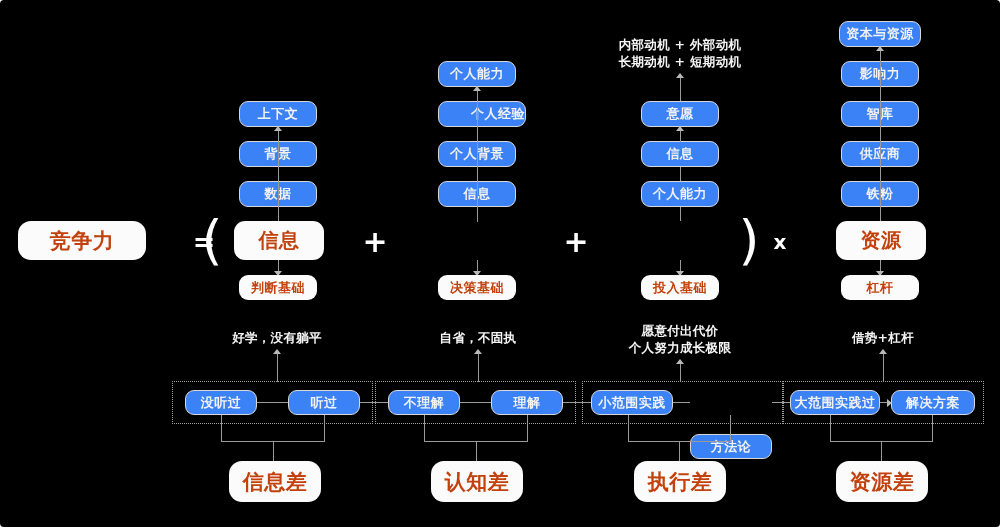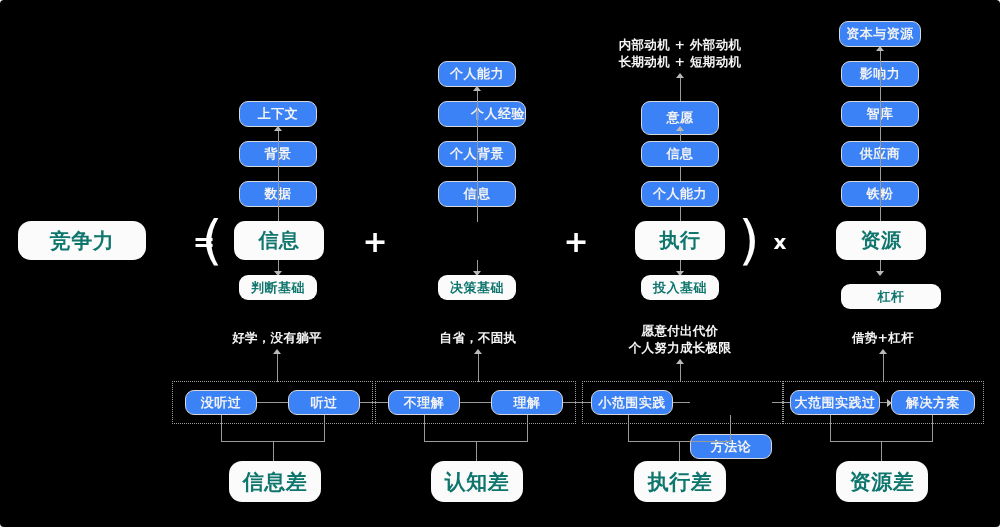--- a/index.html
+++ b/index.html
@@ -31,21 +31,21 @@
     border: 1.6px solid #d8d8d8;
     border-radius: 9px;
     color: #f2f2f2;
     font-size: 13px;
     font-weight: 700;
   }
   .box-white {
     background: #fbfbfb;
     border: none;
     border-radius: 11px;
-    color: #0f766e;
+    color: #c2410c;
     font-weight: 700;
   }
   .box-white.small { font-size: 13px; border-radius: 9px; }
   .box-white.big   { font-size: 20px; }
   .box-white.result{ font-size: 21px; border-radius: 13px; }
   
   .op {
     position: absolute;
     color: #ffffff;
     display: flex;
@@ -152,42 +152,41 @@
   <div class="vline arrow-up" style="left:476.5px; top:87px; height:135px;"></div>
   <div class="vline arrow-down" style="left:476.5px; top:260px; height:15px;"></div>
   <div class="box box-white small" style="left:438px; top:275px; width:78px; height:25px;">决策基础</div>
 
   <div class="op op-plus" style="left:561px; top:226px; width:30px; height:30px;">+</div>
 
   <div class="caption" style="left:595px; top:53px; width:170px;">长期动机 + 短期动机</div>
   <div class="caption" style="left:595px; top:36px; width:170px;">内部动机 + 外部动机</div>
   <div class="vline arrow-up" style="left:679.5px; top:74px; height:27px;"></div>
 
-  <div class="box box-dark" style="left:641px; top:101px; width:78px; height:34px;">意愿</div>
+  <div class="box box-dark" style="left:641px; top:101px; width:78px; height:26px;">意愿</div>
   <div class="box box-dark" style="left:641px; top:141px; width:78px; height:26px;">信息</div>
   <div class="box box-dark" style="left:641px; top:181px; width:78px; height:26px;">个人能力</div>
   <div class="vline arrow-up" style="left:679.5px; top:127px; height:15px;"></div>
   <div class="vline" style="left:679.5px; top:167px; height:14px;"></div>
   <div class="vline" style="left:679.5px; top:207px; height:14px;"></div>
-  <div class="box box-white big" style="left:635px; top:221px; width:90px; height:39px;">执行</div>
   <div class="vline arrow-down" style="left:679.5px; top:260px; height:15px;"></div>
   <div class="box box-white small" style="left:641px; top:275px; width:78px; height:25px;">投入基础</div>
 
   <div class="paren" style="left:737px; top:213px; width:24px; height:56px;">)</div>
   <div class="op op-x" style="left:769px; top:230px; width:22px; height:24px;">x</div>
 
   <div class="box box-dark" style="left:839px; top:21px; width:82px; height:26px;">资本与资源</div>
   <div class="box box-dark" style="left:841px; top:61px; width:78px; height:26px;">影响力</div>
   <div class="box box-dark" style="left:841px; top:101px; width:78px; height:26px;">智库</div>
   <div class="box box-dark" style="left:841px; top:141px; width:78px; height:26px;">供应商</div>
   <div class="box box-dark" style="left:841px; top:181px; width:78px; height:26px;">铁粉</div>
   <div class="vline arrow-up" style="left:879.5px; top:47px; height:175px;"></div>
   <div class="box box-white big" style="left:836px; top:221px; width:90px; height:39px;">资源</div>
   <div class="vline arrow-down" style="left:879.5px; top:260px; height:15px;"></div>
-  <div class="box box-white small" style="left:841px; top:284px; width:100px; height:25px;">杠杆</div>
+  <div class="box box-white small" style="left:841px; top:275px; width:78px; height:25px;">杠杆</div>
 
   <div class="caption" style="left:202px; top:329px; width:150px;">好学，没有躺平</div>
   <div class="vline arrow-up" style="left:276.5px; top:350px; height:32px;"></div>
   <div class="group-frame" style="left:172px; top:381px; width:201px; height:43px;"></div>
   <div class="box box-dark" style="left:185px; top:390px; width:72px; height:25px;">没听过</div>
   <div class="box box-dark" style="left:288px; top:390px; width:72px; height:25px;">听过</div>
   <div class="hline" style="left:257px; top:402px; width:31px;"></div>
 
   <div class="vline" style="left:221px; top:415px; height:27px;"></div>
   <div class="vline" style="left:324px; top:415px; height:27px;"></div>

